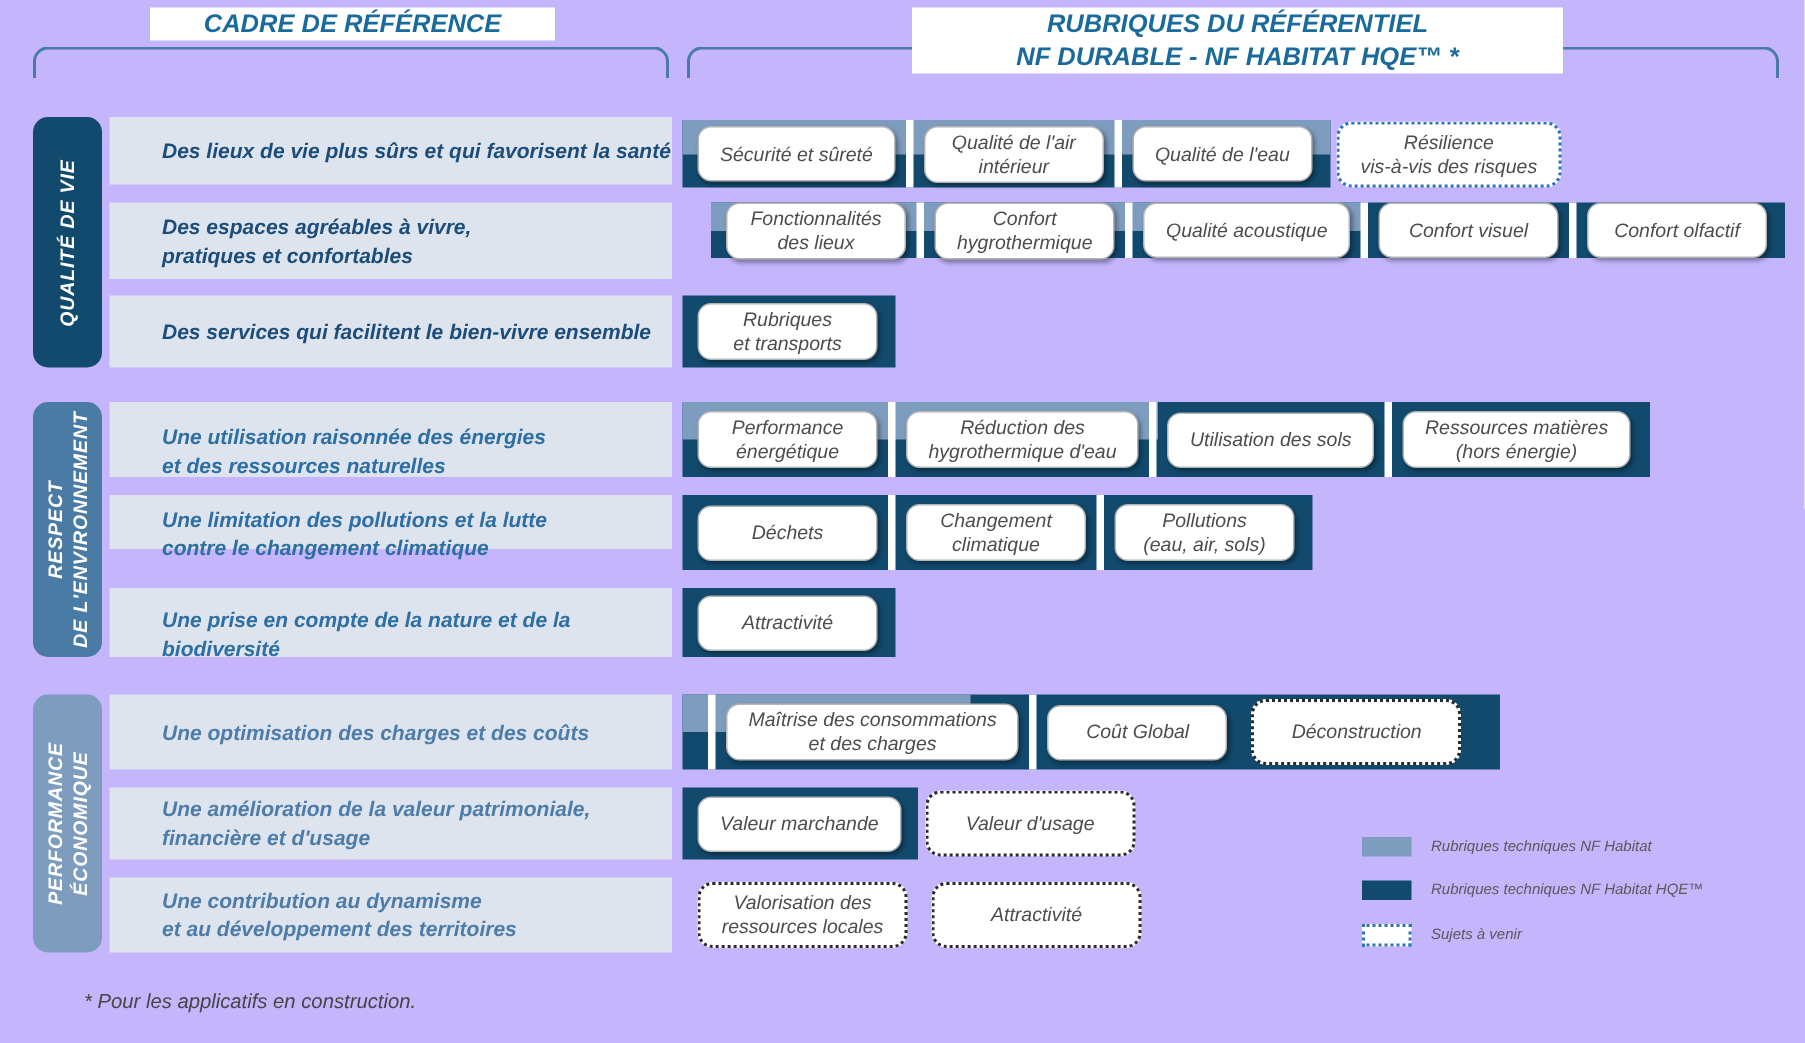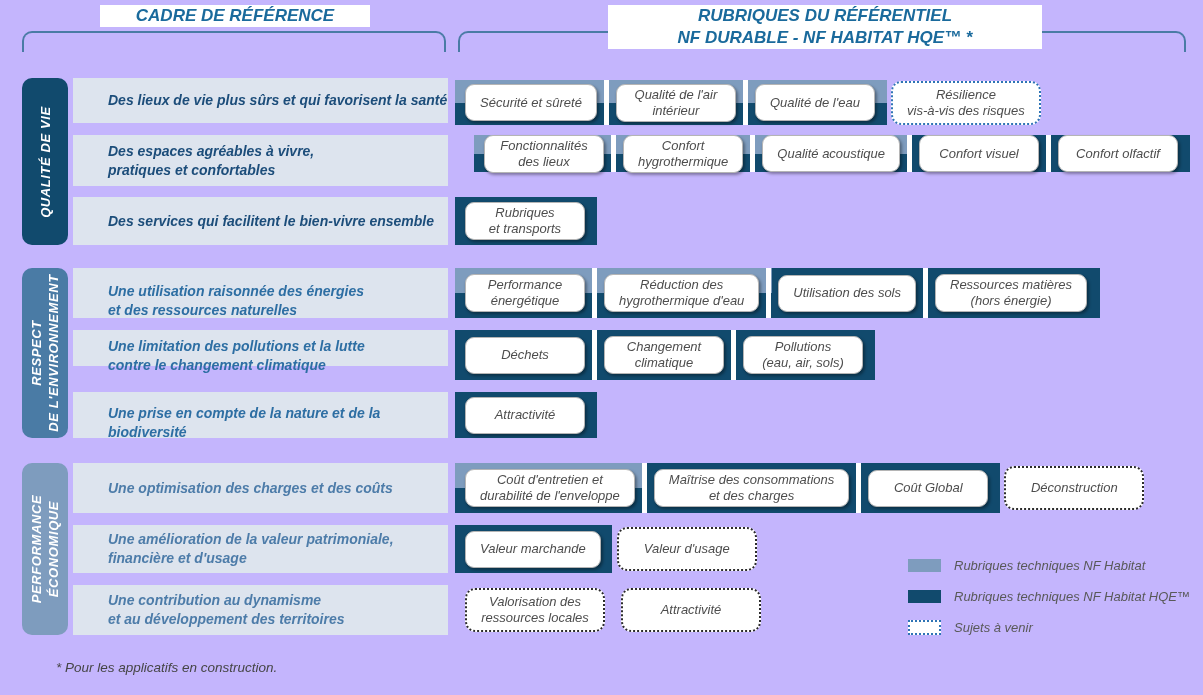--- a/index.html
+++ b/index.html
@@ -48,21 +48,21 @@
   .chip.dotted-blue{border:2px dotted var(--c-dotblue);box-shadow:none;border-radius:10px;min-height:44px;min-width:150px;}
   .chip.dotted-black{border:2px dotted #2b2b2b;box-shadow:none;border-radius:10px;min-height:44px;min-width:140px;}
 
   
   .legend{position:absolute;left:908px;top:558px;}
   .legend-item{display:flex;align-items:center;margin-bottom:16px;}
   .legend-swatch{width:33px;height:13px;margin-right:13px;flex:none;box-sizing:border-box;}
   .sw-light{background:var(--c-nf);}
   .sw-dark{background:var(--c-hqe);}
   .sw-dotted{background:#fff;border:2px dotted var(--c-dotblue);height:15px;}
-  .legend-text{font-size:13px;color:#595959;}
+  .legend-text{font-size:10px;color:#595959;}
 
   .footnote{position:absolute;left:25px;top:660px;font-size:13.5px;color:#454545;margin-left:31px;}
 </style>
 </head>
 <body>
 
 <div class="canvas">
   <div class="bracket bracket-left"></div>
   <div class="bracket bracket-right"></div>
 
@@ -179,22 +179,20 @@
         <div class="sidebar-label" style="width: 172px;">PERFORMANCE
 ÉCONOMIQUE</div>
       </div>
       <div class="row-label" style="left: 73px; top: 463px; width: 375px; height: 50px;">
         <div class="row-label-text c2">Une optimisation des charges et des coûts</div>
       </div>
       <div class="strip" style="left: 455px; top: 463px; width: 748px; height: 50px;">
         <div class="band-dark" style="width: 545px;"></div>
         <div class="band-light" style="width: 192px;"></div>
         <div class="chips">
-          <div class="chip solid">Coût d'entretien et
-durabilité de l'enveloppe</div>
           <div class="sep"></div>
           <div class="chip solid">Maîtrise des consommations
 et des charges</div>
           <div class="sep"></div>
           <div class="chip solid">Coût Global</div>
           <div class="chip dotted-black" style="margin-left: 16px;">Déconstruction</div>
         </div>
       </div>
       <div class="row-label" style="left: 73px; top: 525px; width: 375px; height: 48px;">
         <div class="row-label-text c2">Une amélioration de la valeur patrimoniale,

